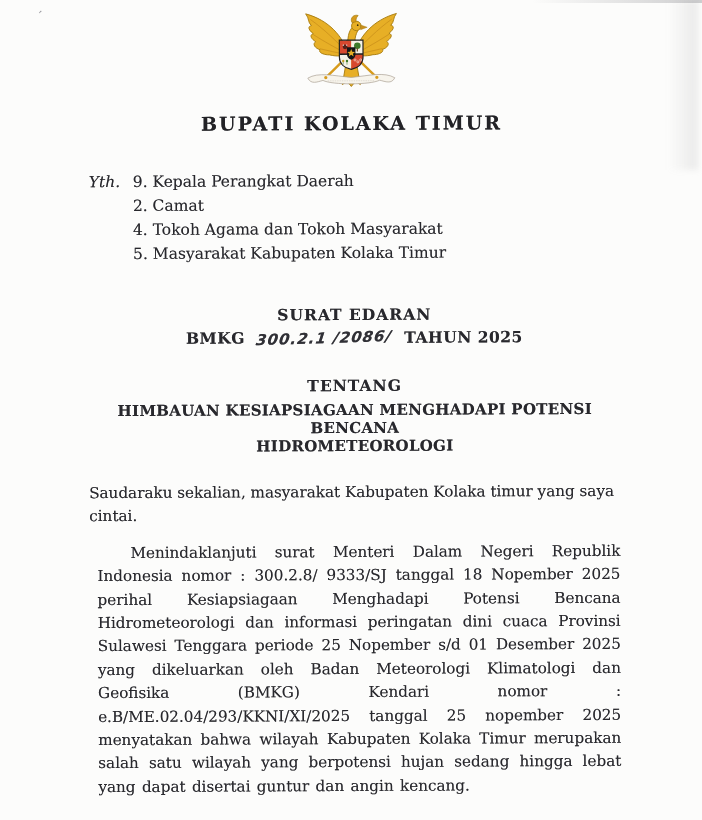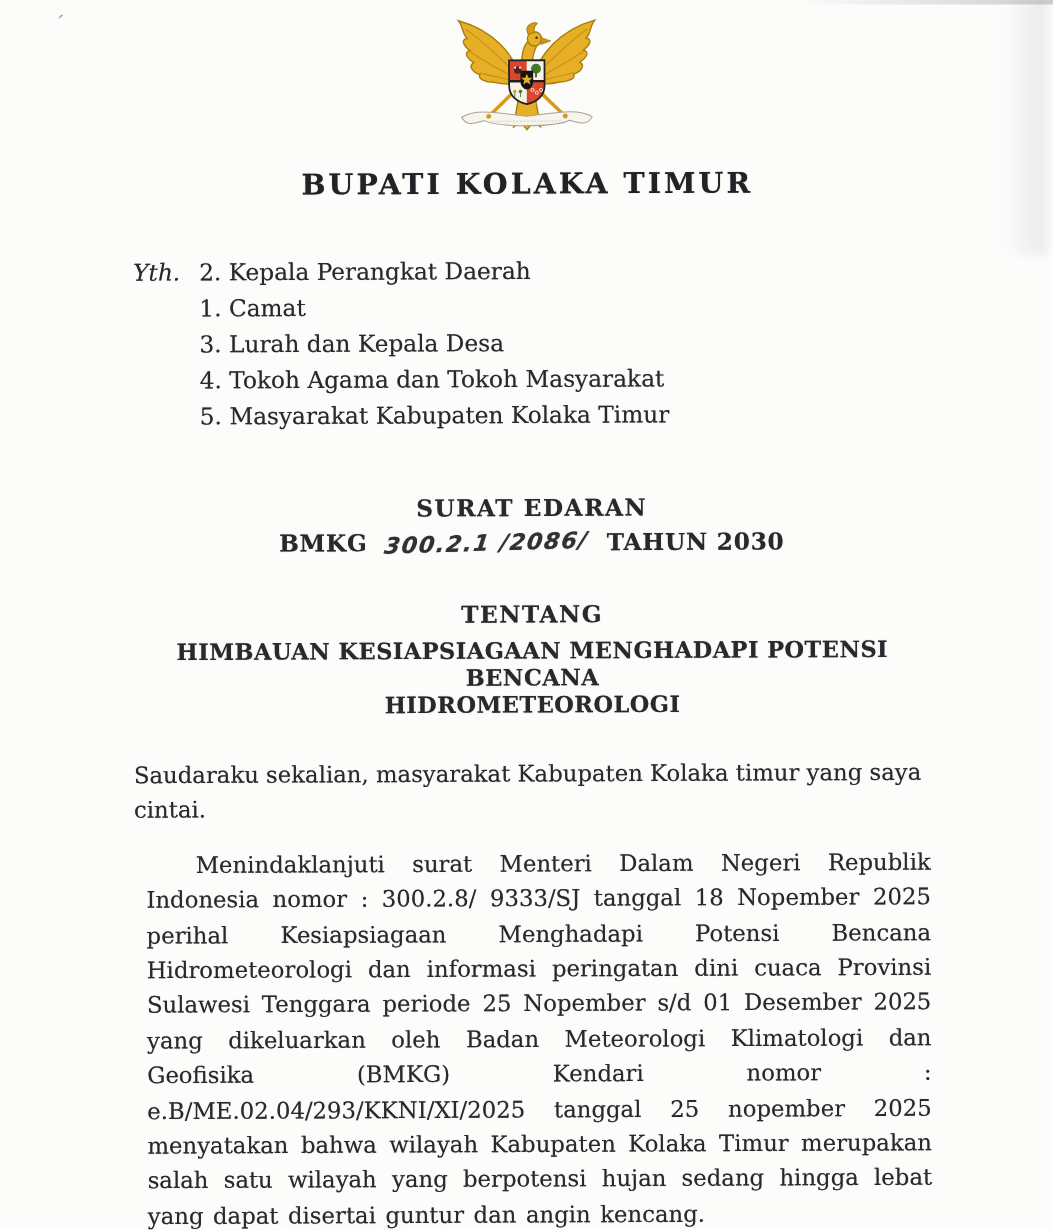--- a/index.html
+++ b/index.html
@@ -189,46 +189,45 @@
 
         <path d="M85,72 L135,72 L135,108 C135,122 124,131 110,134 C96,131 85,122 85,108 Z" fill="none" stroke="#222" stroke-width="2.5"></path>
       </svg>
 
       <h1 class="office-title">BUPATI KOLAKA TIMUR</h1>
     </header>
 
     <section class="addr">
       <div class="addr-row">
         <span class="addr-label">Yth.</span>
-        <span class="addr-item">2. Kepala Perangkat Daerah</span>
-      </div>
-      <div class="addr-row">
-        <span class="addr-label"></span>
-        <span class="addr-item">1. Camat</span>
-      </div>
-      <div class="addr-row">
-        <span class="addr-label"></span>
-        <span class="addr-item">3. Lurah dan Kepala Desa</span>
+        <span class="addr-item">9. Kepala Perangkat Daerah</span>
+      </div>
+      <div class="addr-row">
+        <span class="addr-label"></span>
+        <span class="addr-item">2. Camat</span>
+      </div>
+      <div class="addr-row">
+        <span class="addr-label"></span>
       </div>
       <div class="addr-row">
         <span class="addr-label"></span>
         <span class="addr-item">4. Tokoh Agama dan Tokoh Masyarakat</span>
       </div>
       <div class="addr-row">
         <span class="addr-label"></span>
         <span class="addr-item">5. Masyarakat Kabupaten Kolaka Timur</span>
       </div>
     </section>
 
     <section class="title-block">
       <div class="doc-type">SURAT EDARAN</div>
       <div class="doc-number">
         <span>BMKG</span>
         <span class="handwritten">300.2.1 /2086/</span>
-        <span>TAHUN 2030</span>
+        <span>TAHUN 2025</span>
       </div>
       <div class="tentang">TENTANG</div>
       <div class="subject">
         <div>HIMBAUAN KESIAPSIAGAAN MENGHADAPI POTENSI BENCANA</div>
         <div>HIDROMETEOROLOGI</div>
       </div>
     </section>
 
     <section class="body-block">
       <p class="salutation">Saudaraku sekalian, masyarakat Kabupaten Kolaka timur yang saya cintai.</p>

